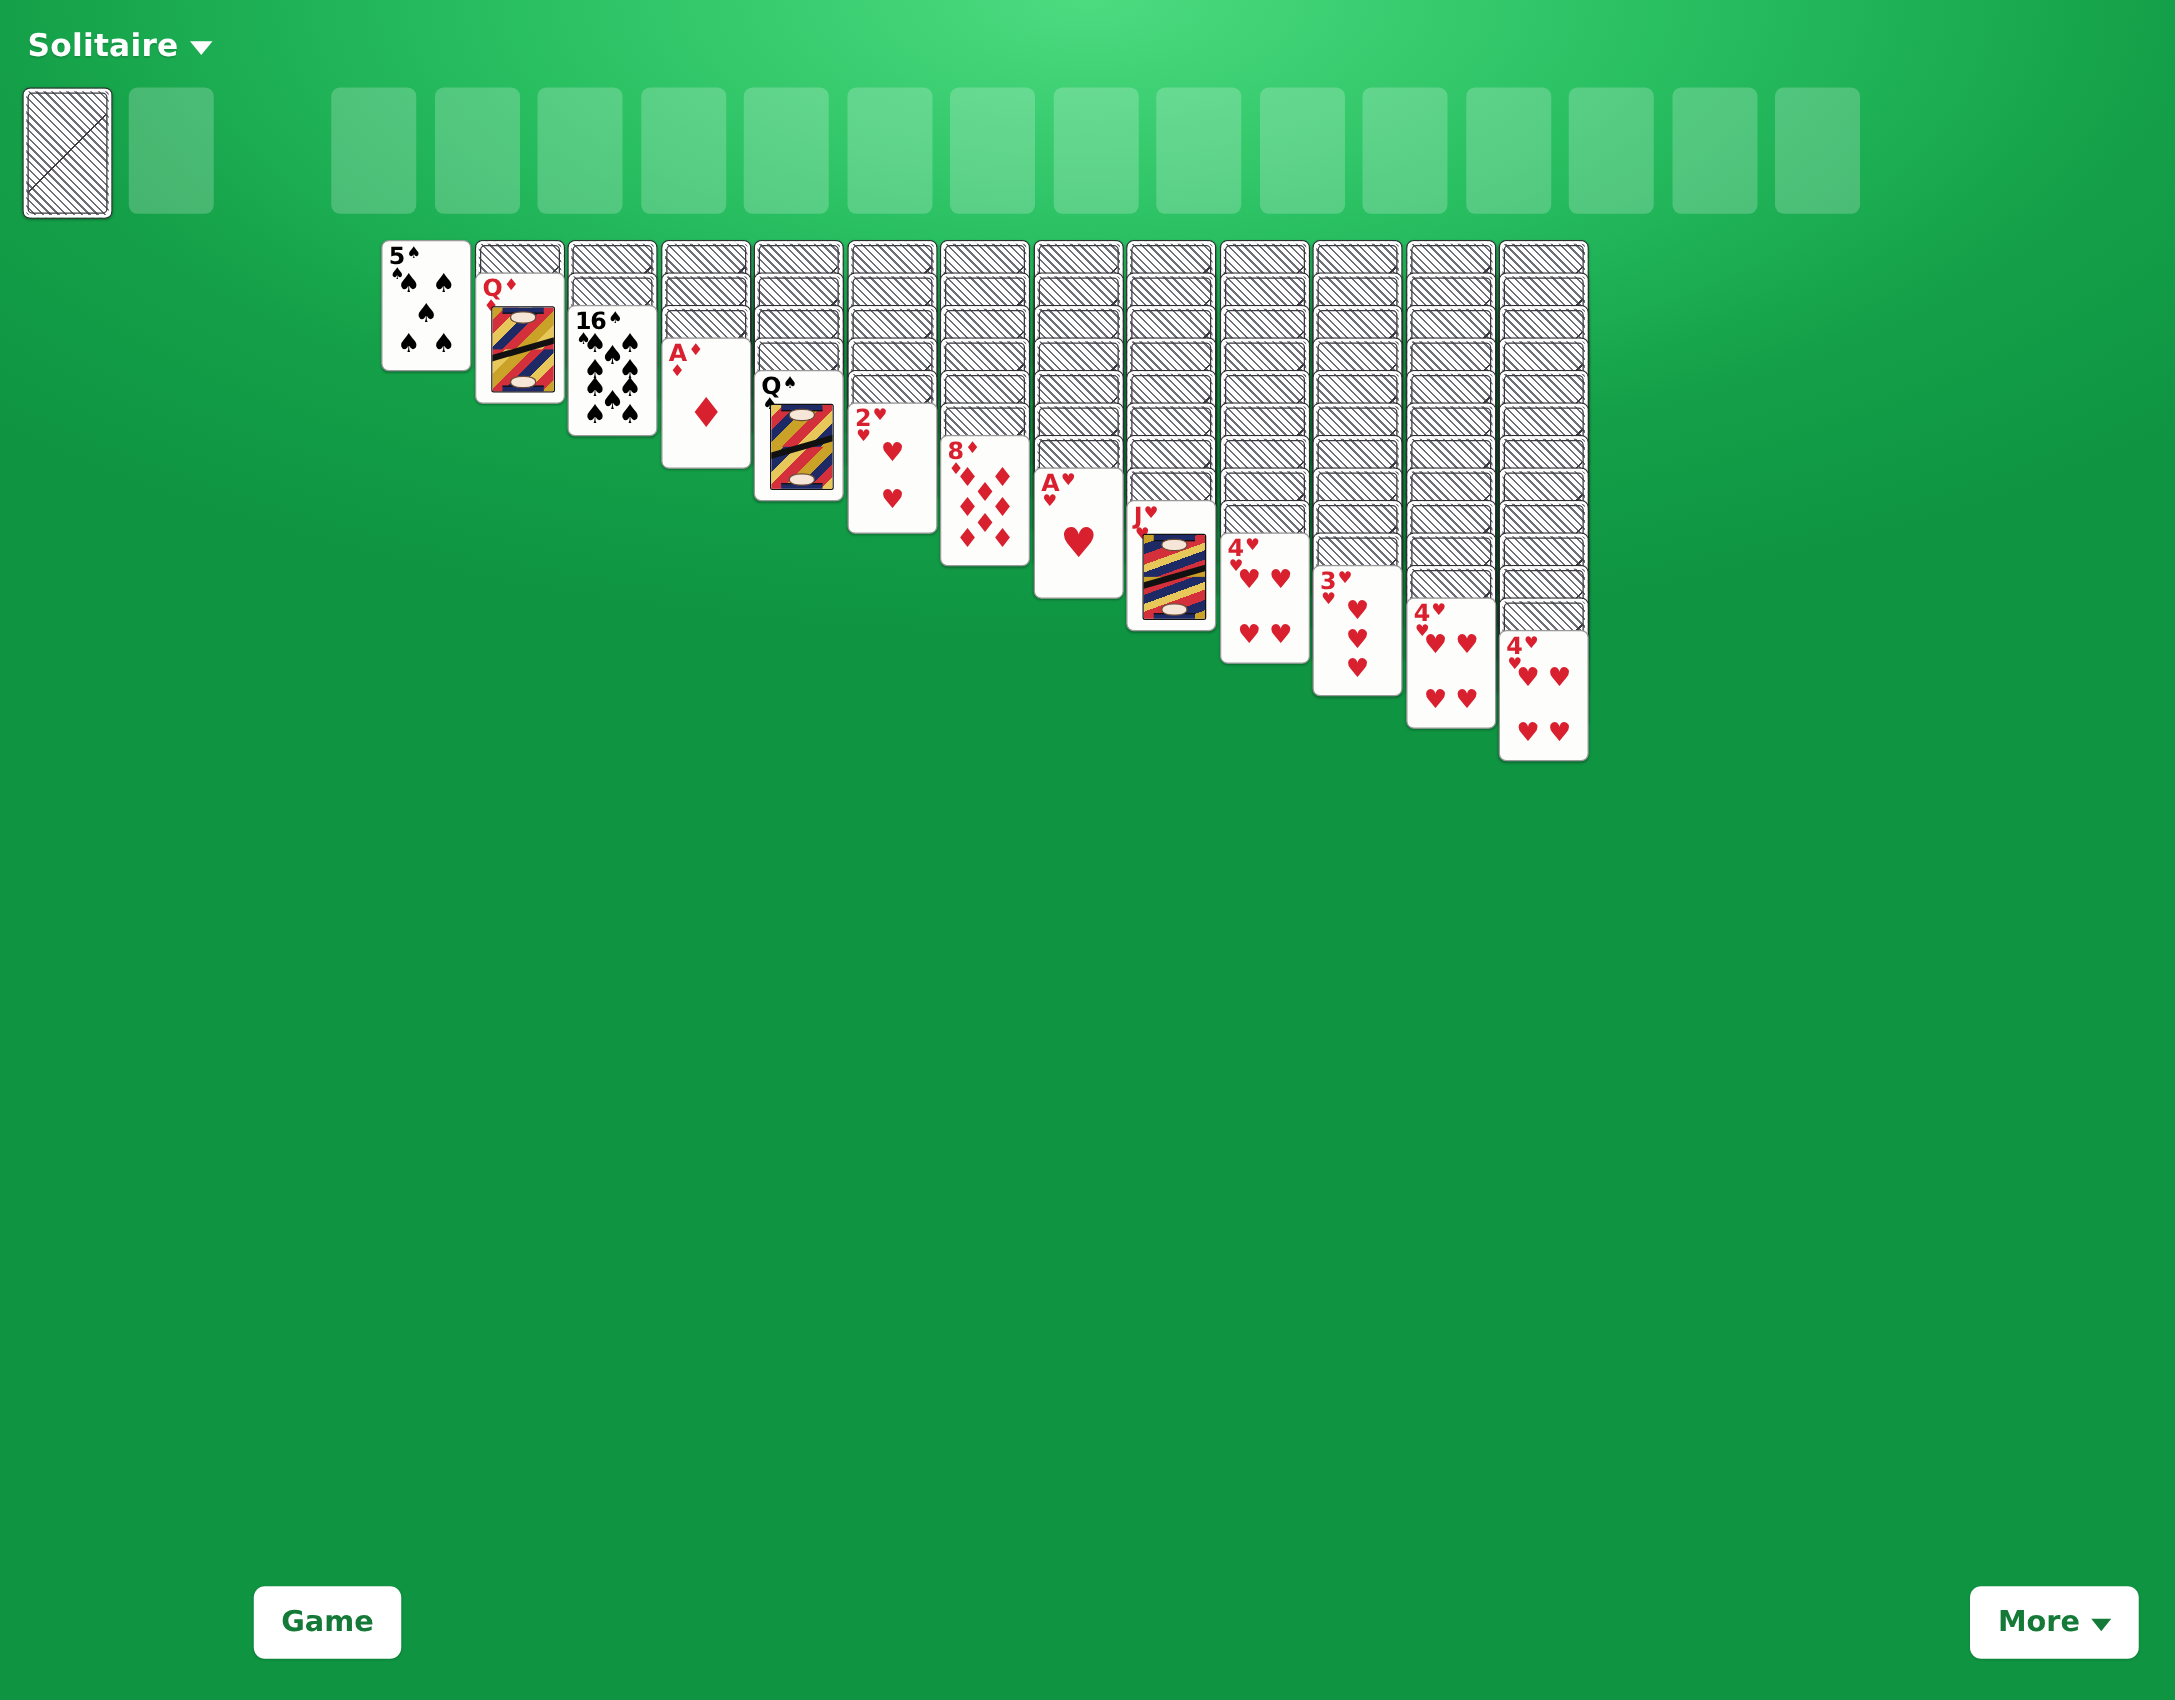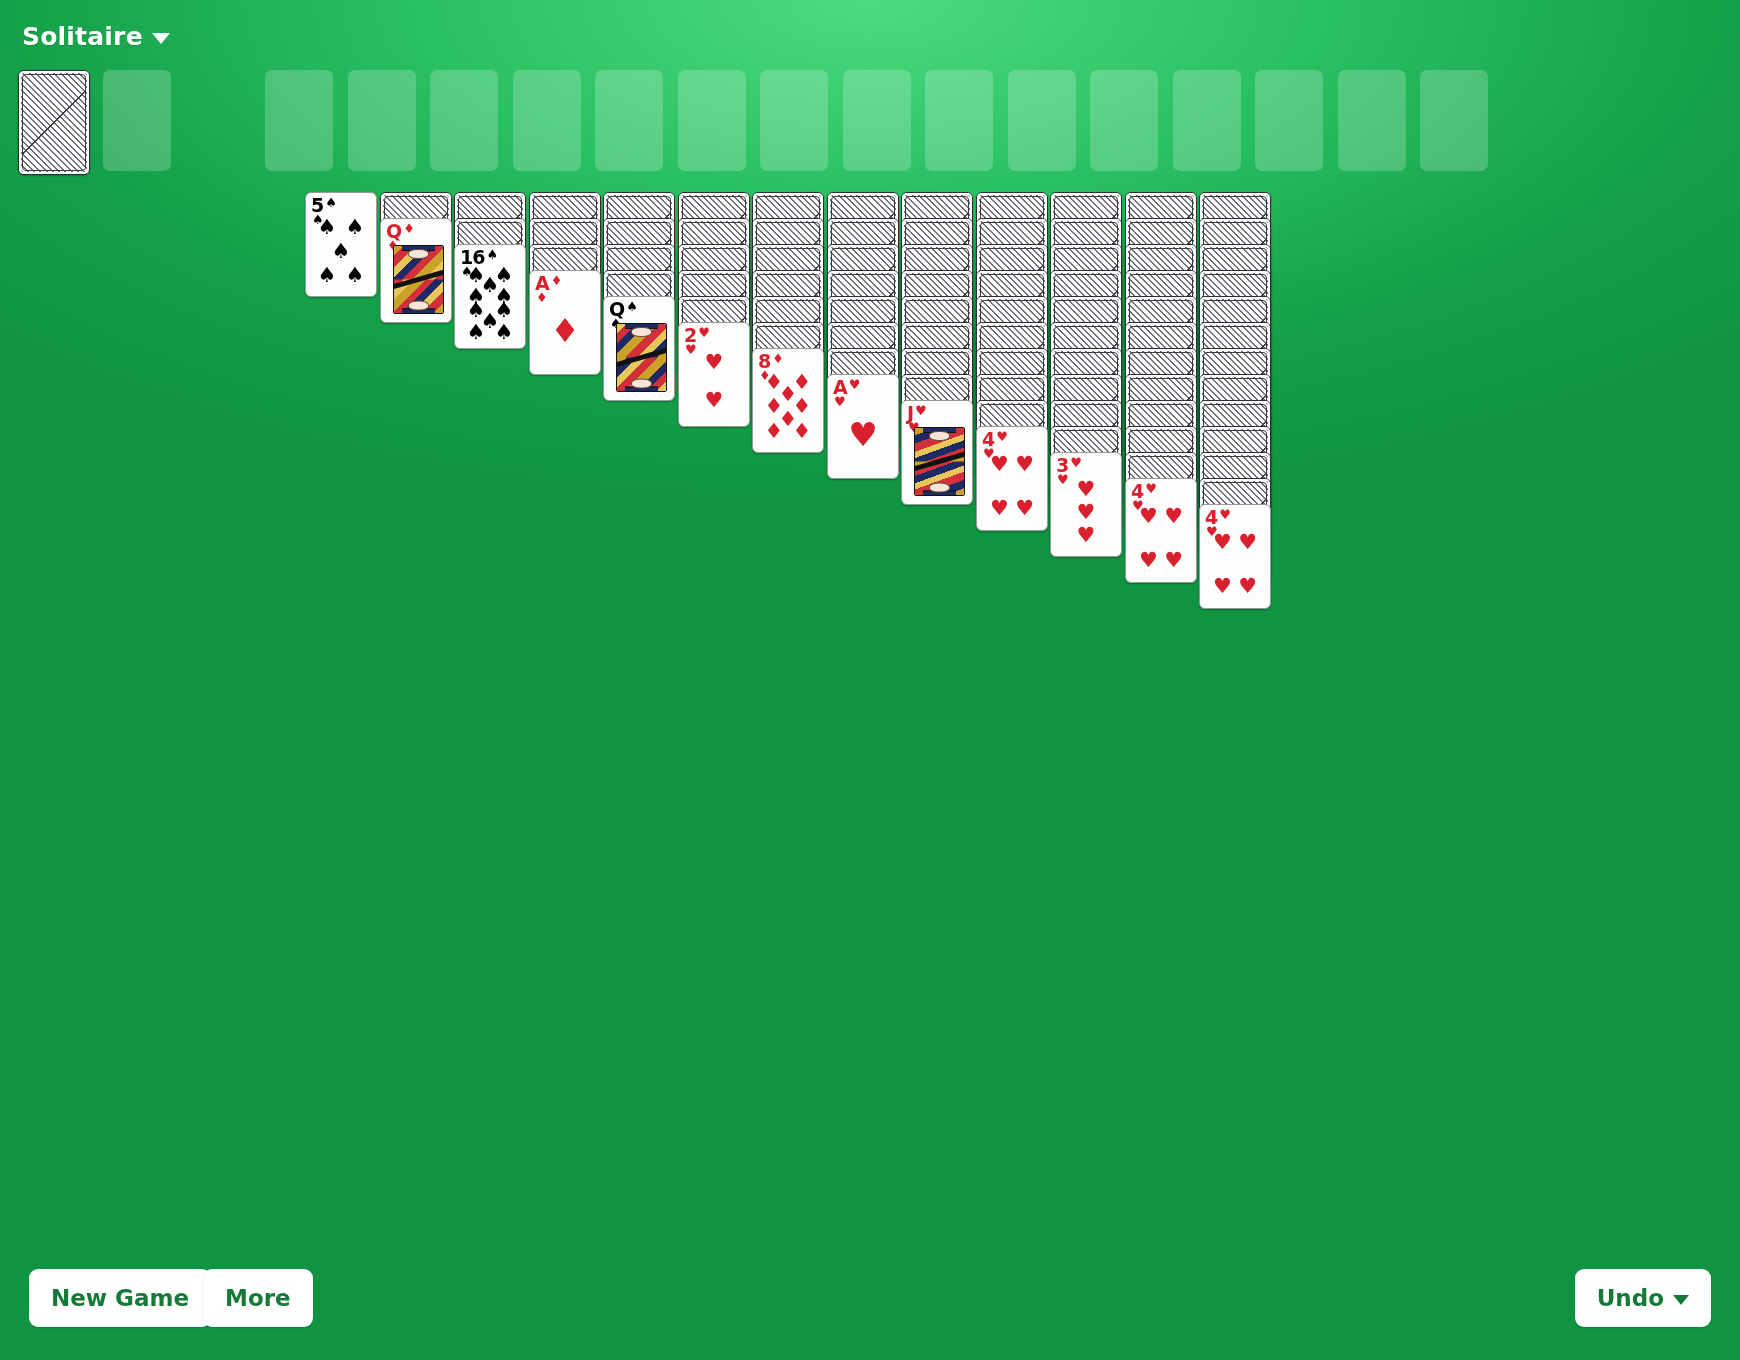--- a/index.html
+++ b/index.html
@@ -425,23 +425,20 @@
           <span class="pip" style="left: 32%; top: 20%;">♥</span>
           <span class="pip" style="left: 68%; top: 20%;">♥</span>
           <span class="pip" style="left: 32%; top: 76%;">♥</span>
           <span class="pip" style="left: 68%; top: 76%;">♥</span>
         </div>
       </div>
     </div>
   </div>
 
 <div id="bottom-bar">
-  <button class="btn" style="left:29px; bottom:33px;">
-    <span>New Game</span>
-  </button>
   <button class="btn" style="left:203px; bottom:33px;">
-    <span>More</span>
+    <span>Game</span>
   </button>
   <button class="btn" style="right:29px; bottom:33px;">
-    <span>Undo</span>
+    <span>More</span>
     <span class="caret"></span>
   </button>
 </div>
 
 </body></html>

